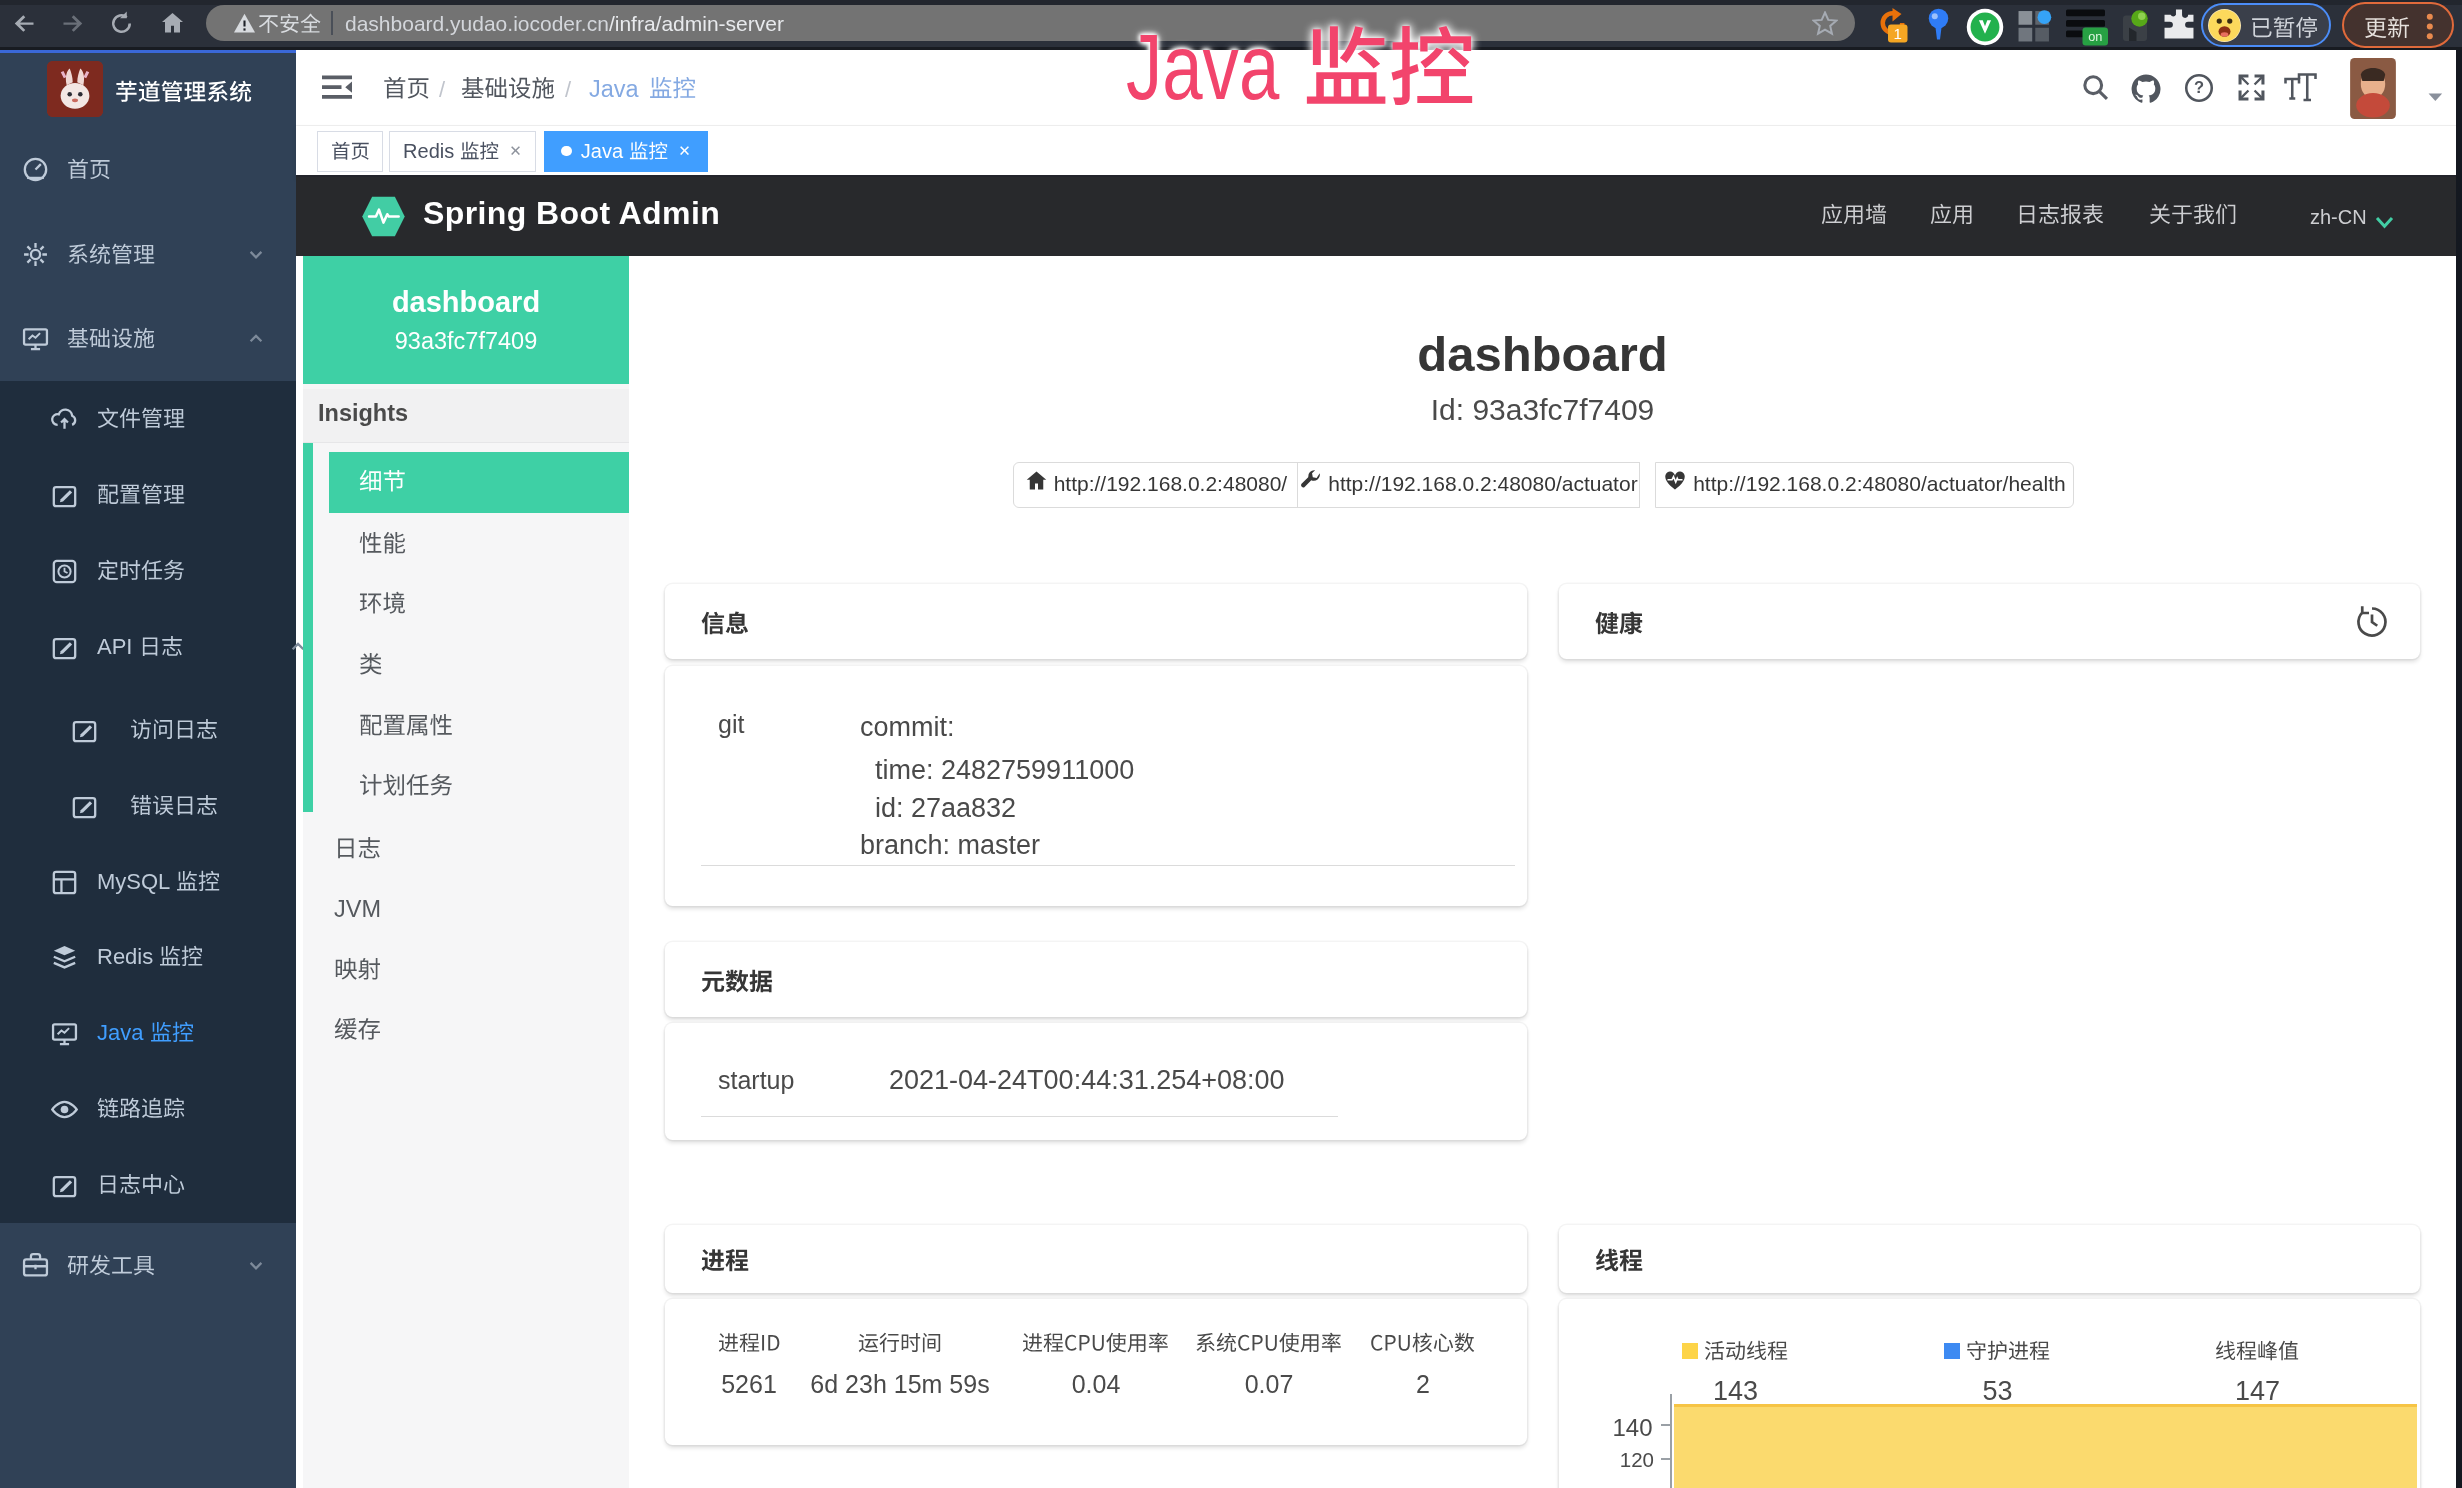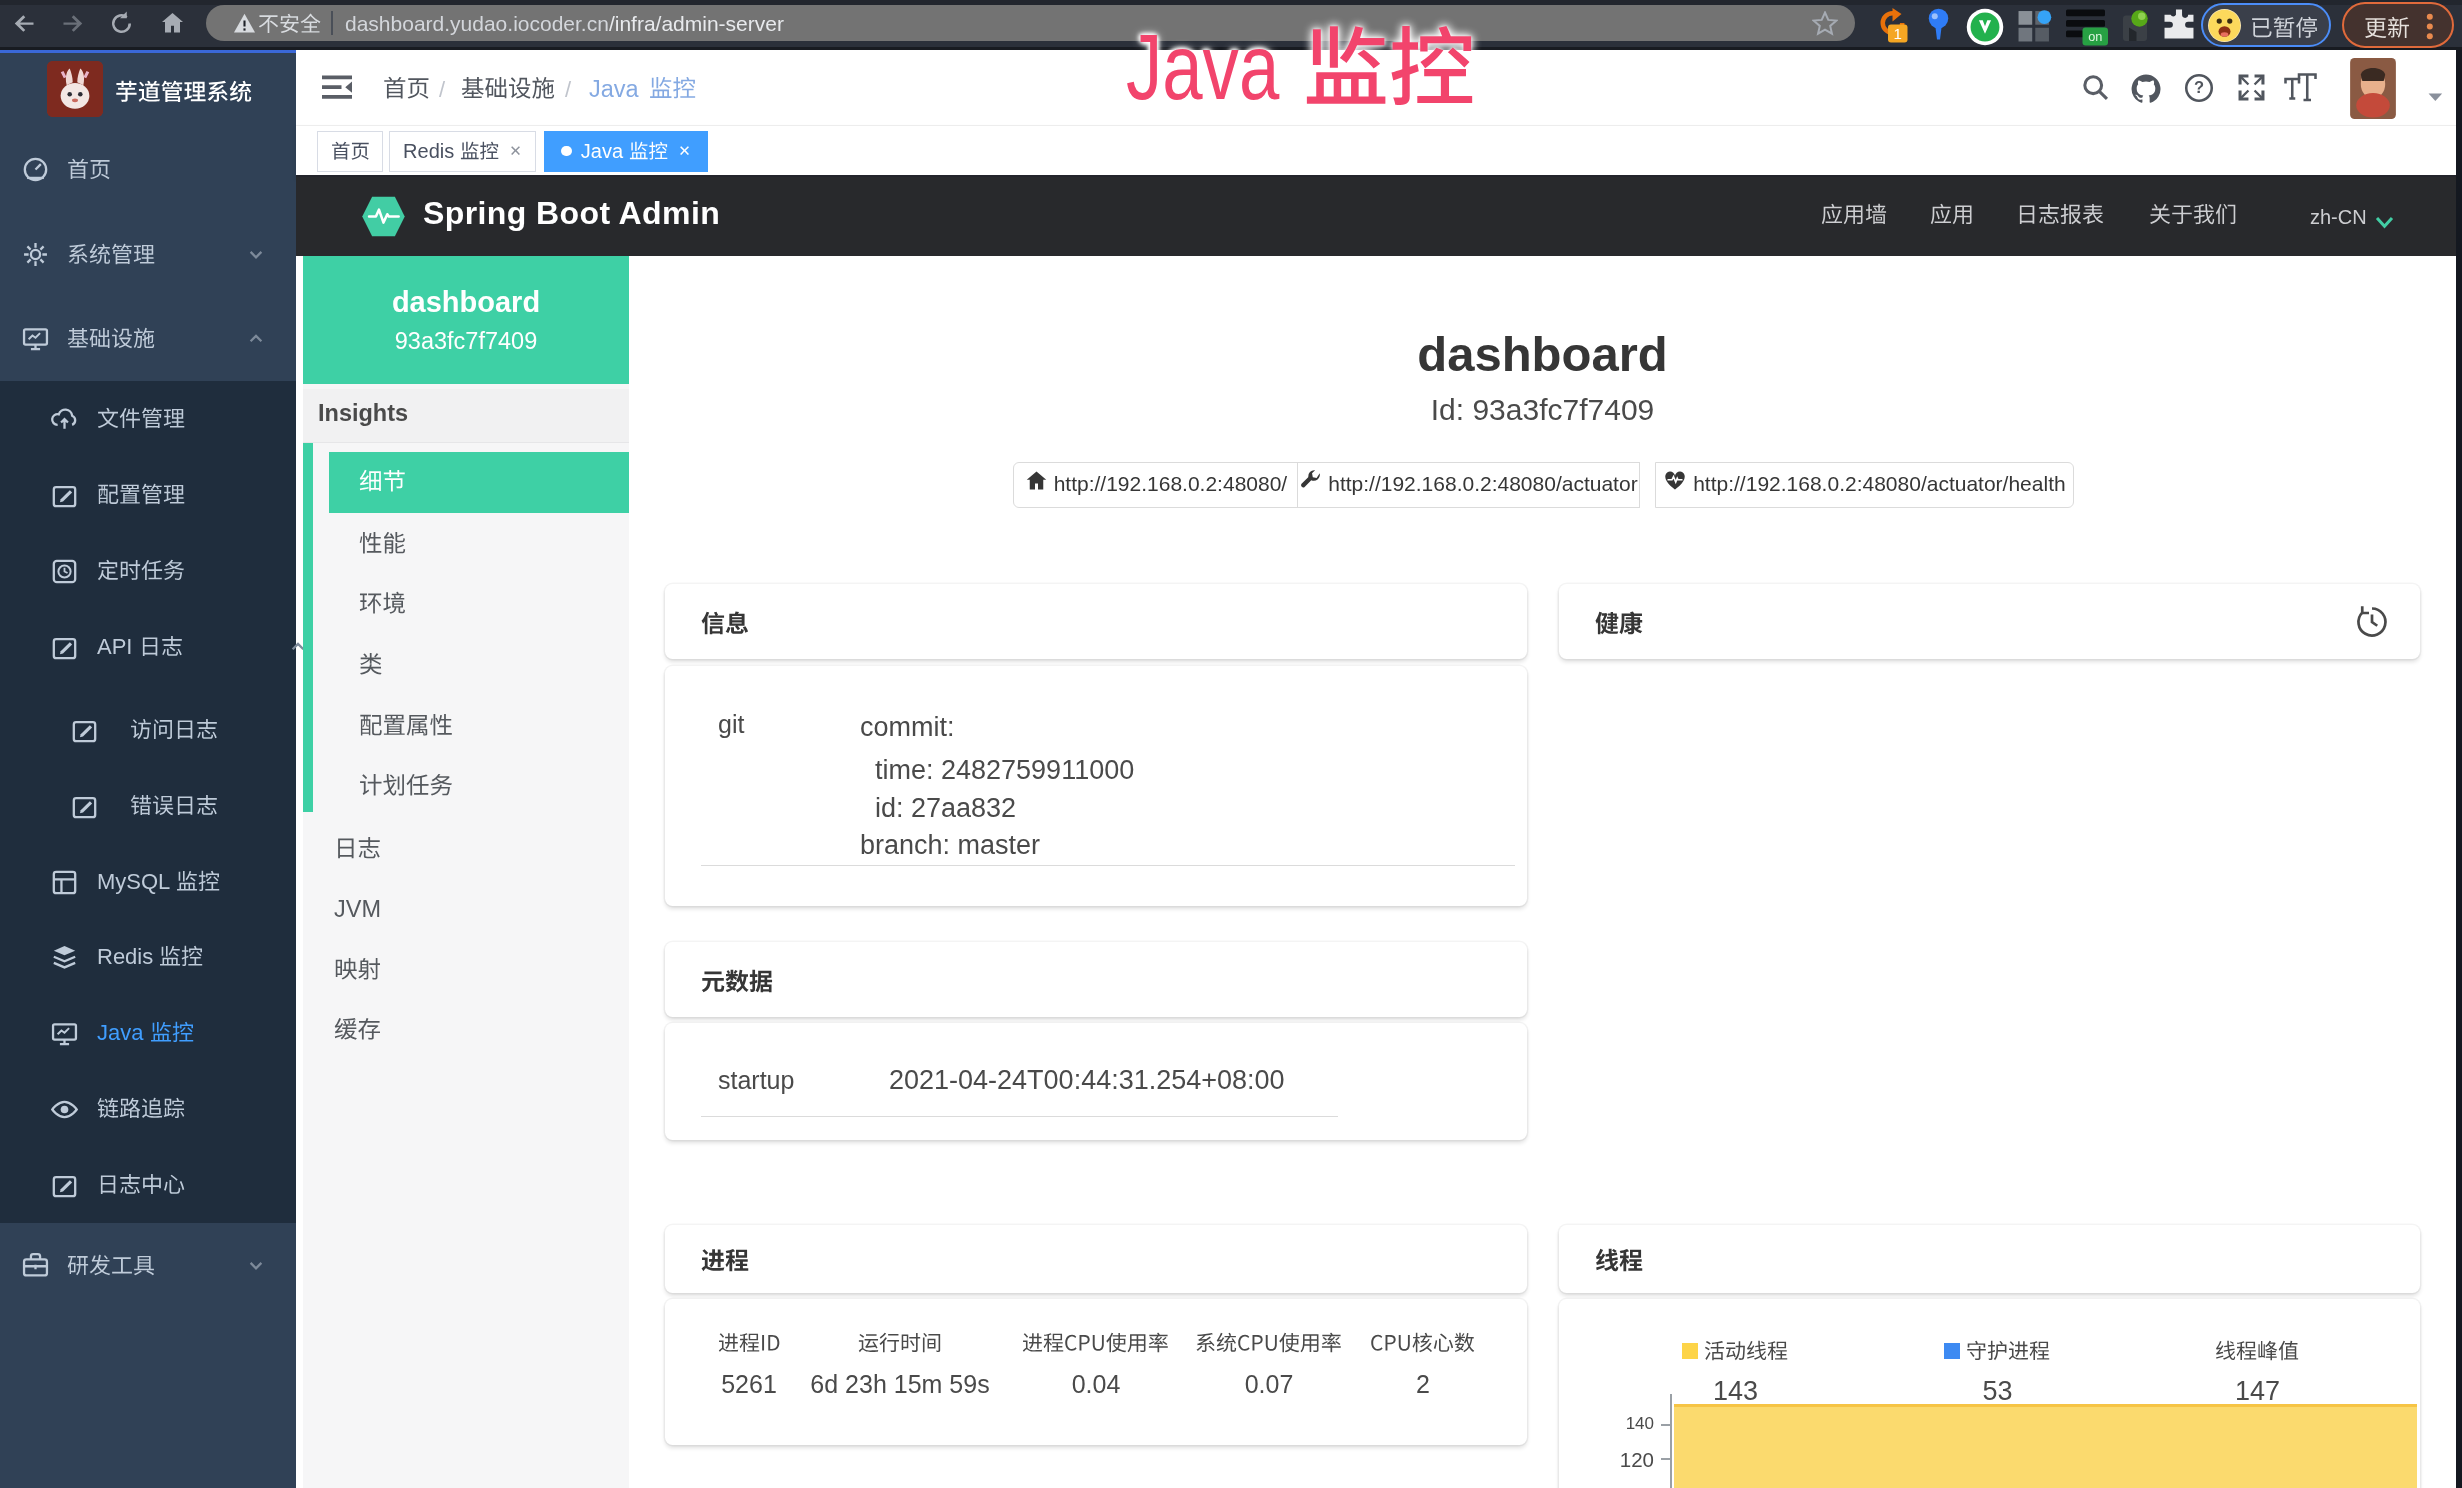--- a/index.html
+++ b/index.html
@@ -625,21 +625,21 @@
         </svg></div>
       <div class="abs" style="left:40px;top:77px;width:273px;text-align:center;font-size:27px;color:#4a4a4a">143</div>
       <div class="abs" style="left:302px;top:41px;width:273px;text-align:center"><span style="display:inline-block;width:16.7px;height:16.7px;background:#3d8af2;margin-right:6px;vertical-align:-0.8px"></span><svg class="z " style="width:85px;height:21px;vertical-align:-2.5px" viewBox="0 0 4000 1000" preserveAspectRatio="xMinYMin meet">
           <path fill="#4a4a4a" d="M181 592C245 656 314 746 343 806L406 762C376 703 305 616 240 555ZM609 287V430H58V503H609V856C609 873 602 878 582 879C562 880 491 880 418 878C429 899 442 931 446 953C542 954 602 953 637 940C673 928 686 906 686 857V503H943V430H686V287ZM431 54C450 86 469 127 482 161H82V360H158V232H836V360H915V161H565C554 124 528 74 503 35Z M1188 41V242H1054V314H1188V530C1132 546 1080 561 1038 571L1059 645L1188 606V866C1188 880 1183 884 1170 884C1158 885 1117 885 1071 884C1082 905 1090 937 1094 956C1161 956 1201 954 1226 942C1252 930 1261 908 1261 866V583L1383 545L1372 476L1261 509V314H1377V242H1261V41ZM1591 69C1627 114 1666 172 1684 213H1447V480C1447 614 1434 787 1323 909C1340 920 1371 947 1383 962C1487 848 1515 682 1521 543H1850V606H1925V213H1686L1754 183C1736 144 1697 87 1658 43ZM1850 472H1522V281H1850Z M2081 102C2136 152 2203 225 2234 271L2292 223C2259 179 2190 110 2135 61ZM2720 61V222H2555V61H2481V222H2339V294H2481V411L2479 473H2333V545H2471C2456 621 2423 695 2348 752C2364 763 2392 791 2402 806C2491 738 2530 641 2545 545H2720V800H2795V545H2944V473H2795V294H2924V222H2795V61ZM2555 294H2720V473H2553L2555 412ZM2262 402H2050V472H2188V759C2143 776 2091 820 2038 878L2088 946C2140 878 2189 819 2223 819C2245 819 2277 852 2319 878C2388 922 2472 933 2596 933C2691 933 2871 927 2942 923C2943 901 2955 865 2964 845C2867 856 2716 864 2598 864C2485 864 2401 857 2335 816C2302 795 2281 776 2262 765Z M3532 147H3834V331H3532ZM3462 82V396H3907V82ZM3448 671V736H3644V867H3381V933H3963V867H3718V736H3919V671H3718V550H3941V484H3425V550H3644V671ZM3361 54C3287 88 3155 117 3043 136C3052 152 3062 177 3065 193C3112 187 3162 178 3212 168V322H3049V392H3202C3162 507 3093 637 3028 708C3041 726 3059 756 3067 777C3118 715 3171 616 3212 515V958H3286V527C3320 569 3360 623 3377 651L3422 592C3402 569 3315 479 3286 454V392H3411V322H3286V151C3333 140 3377 127 3413 112Z"></path>
         </svg></div>
       <div class="abs" style="left:302px;top:77px;width:273px;text-align:center;font-size:27px;color:#4a4a4a">53</div>
       <div class="abs" style="left:562px;top:41px;width:273px;text-align:center"><svg class="z " style="width:85px;height:21px;vertical-align:-2.5px" viewBox="0 0 4000 1000" preserveAspectRatio="xMinYMin meet">
           <path fill="#4a4a4a" d="M54 826 70 898C162 870 282 834 398 800L387 736C264 771 137 806 54 826ZM704 100C754 124 817 163 849 191L893 144C861 117 797 80 748 58ZM72 457C86 450 110 444 232 428C188 493 149 543 130 563C99 600 76 625 54 629C63 648 74 683 78 698C99 686 133 676 384 625C382 610 382 582 384 562L185 598C261 508 337 398 401 288L338 250C319 287 297 325 275 361L148 374C208 289 266 181 309 76L239 43C199 163 126 291 104 324C82 358 65 381 47 386C56 406 68 442 72 457ZM887 531C847 594 793 652 728 702C712 649 698 585 688 513L943 465L931 399L679 446C674 404 669 360 666 314L915 276L903 210L662 246C659 179 658 110 658 38H584C585 113 587 186 591 257L433 280L445 348L595 325C598 371 603 416 608 459L413 495L425 563L617 527C629 610 645 685 666 747C581 804 483 849 381 880C399 897 418 924 428 942C522 909 611 866 691 814C732 904 786 957 857 957C926 957 949 924 963 812C946 805 922 789 907 772C902 861 892 884 865 884C821 884 784 843 753 770C832 710 900 639 950 561Z M1532 147H1834V331H1532ZM1462 82V396H1907V82ZM1448 671V736H1644V867H1381V933H1963V867H1718V736H1919V671H1718V550H1941V484H1425V550H1644V671ZM1361 54C1287 88 1155 117 1043 136C1052 152 1062 177 1065 193C1112 187 1162 178 1212 168V322H1049V392H1202C1162 507 1093 637 1028 708C1041 726 1059 756 1067 777C1118 715 1171 616 1212 515V958H1286V527C1320 569 1360 623 1377 651L1422 592C1402 569 1315 479 1286 454V392H1411V322H1286V151C1333 140 1377 127 1413 112Z M2596 184H2791C2764 232 2727 275 2684 313C2642 277 2609 238 2585 198ZM2597 40C2556 141 2477 231 2390 289C2405 302 2430 332 2439 346C2475 319 2510 287 2542 251C2565 286 2595 322 2630 355C2556 407 2470 445 2383 466C2397 480 2414 508 2422 525C2514 498 2605 457 2684 400C2747 447 2826 487 2918 512C2928 493 2950 464 2965 449C2876 429 2801 395 2739 354C2803 297 2855 226 2889 141L2842 121L2829 123H2634C2646 102 2657 80 2667 58ZM2642 464V528H2457V586H2642V651H2463V709H2642V782H2417V843H2642V960H2715V843H2939V782H2715V709H2898V651H2715V586H2901V528H2715V464ZM2192 50V757L2129 762V207H2070V828L2317 808V846H2374V206H2317V747L2253 752V50Z M3599 40C3596 70 3591 106 3586 142H3329V209H3574C3568 243 3562 275 3555 302H3382V866H3286V931H3958V866H3869V302H3623C3631 275 3639 243 3646 209H3928V142H3661L3679 45ZM3450 866V783H3799V866ZM3450 501H3799V587H3450ZM3450 445V361H3799V445ZM3450 641H3799V728H3450ZM3264 41C3211 193 3124 342 3032 440C3045 458 3066 497 3074 514C3103 482 3132 445 3159 405V960H3229V291C3269 219 3304 141 3333 63Z"></path>
         </svg></div>
       <div class="abs" style="left:562px;top:77px;width:273px;text-align:center;font-size:27px;color:#4a4a4a">147</div>
-      <div class="abs" style="left:52px;top:115px;font-size:17px;color:#4a4a4a;width:43px;text-align:right">140</div>
+      <div class="abs" style="left:52px;top:115px;font-size:24px;color:#4a4a4a;width:43px;text-align:center">140</div>
       <div class="abs" style="left:52px;top:149px;font-size:20.5px;color:#4a4a4a;width:43px;text-align:right">120</div>
       <div class="abs" style="left:52px;top:184px;font-size:20.5px;color:#4a4a4a;width:43px;text-align:right">100</div>
       <div class="abs" style="left:111px;top:95px;width:1.5px;height:353px;background:#9aa0a6"></div>
       <div class="abs" style="left:102px;top:125px;width:9px;height:1.5px;background:#9aa0a6"></div>
       <div class="abs" style="left:102px;top:159px;width:9px;height:1.5px;background:#9aa0a6"></div>
       <div class="abs" style="left:115px;top:105px;width:743px;height:340px;background:#fbda6e;border-top:3px solid #f6c445"></div>
     </div>
   </div>
 <div id="anno">
     <span style="position:absolute;left:1126px;top:20.5px;font-size:93px;line-height:93px;color:#f2446c;transform:scaleX(0.78);transform-origin:0 0;text-shadow:0 0 6px #fff,0 0 10.6px #fff,1.5px 1.5px 4.6px #fff,-1.5px -1.5px 4.6px #fff;font-family:'Liberation Sans',sans-serif">Java</span>

